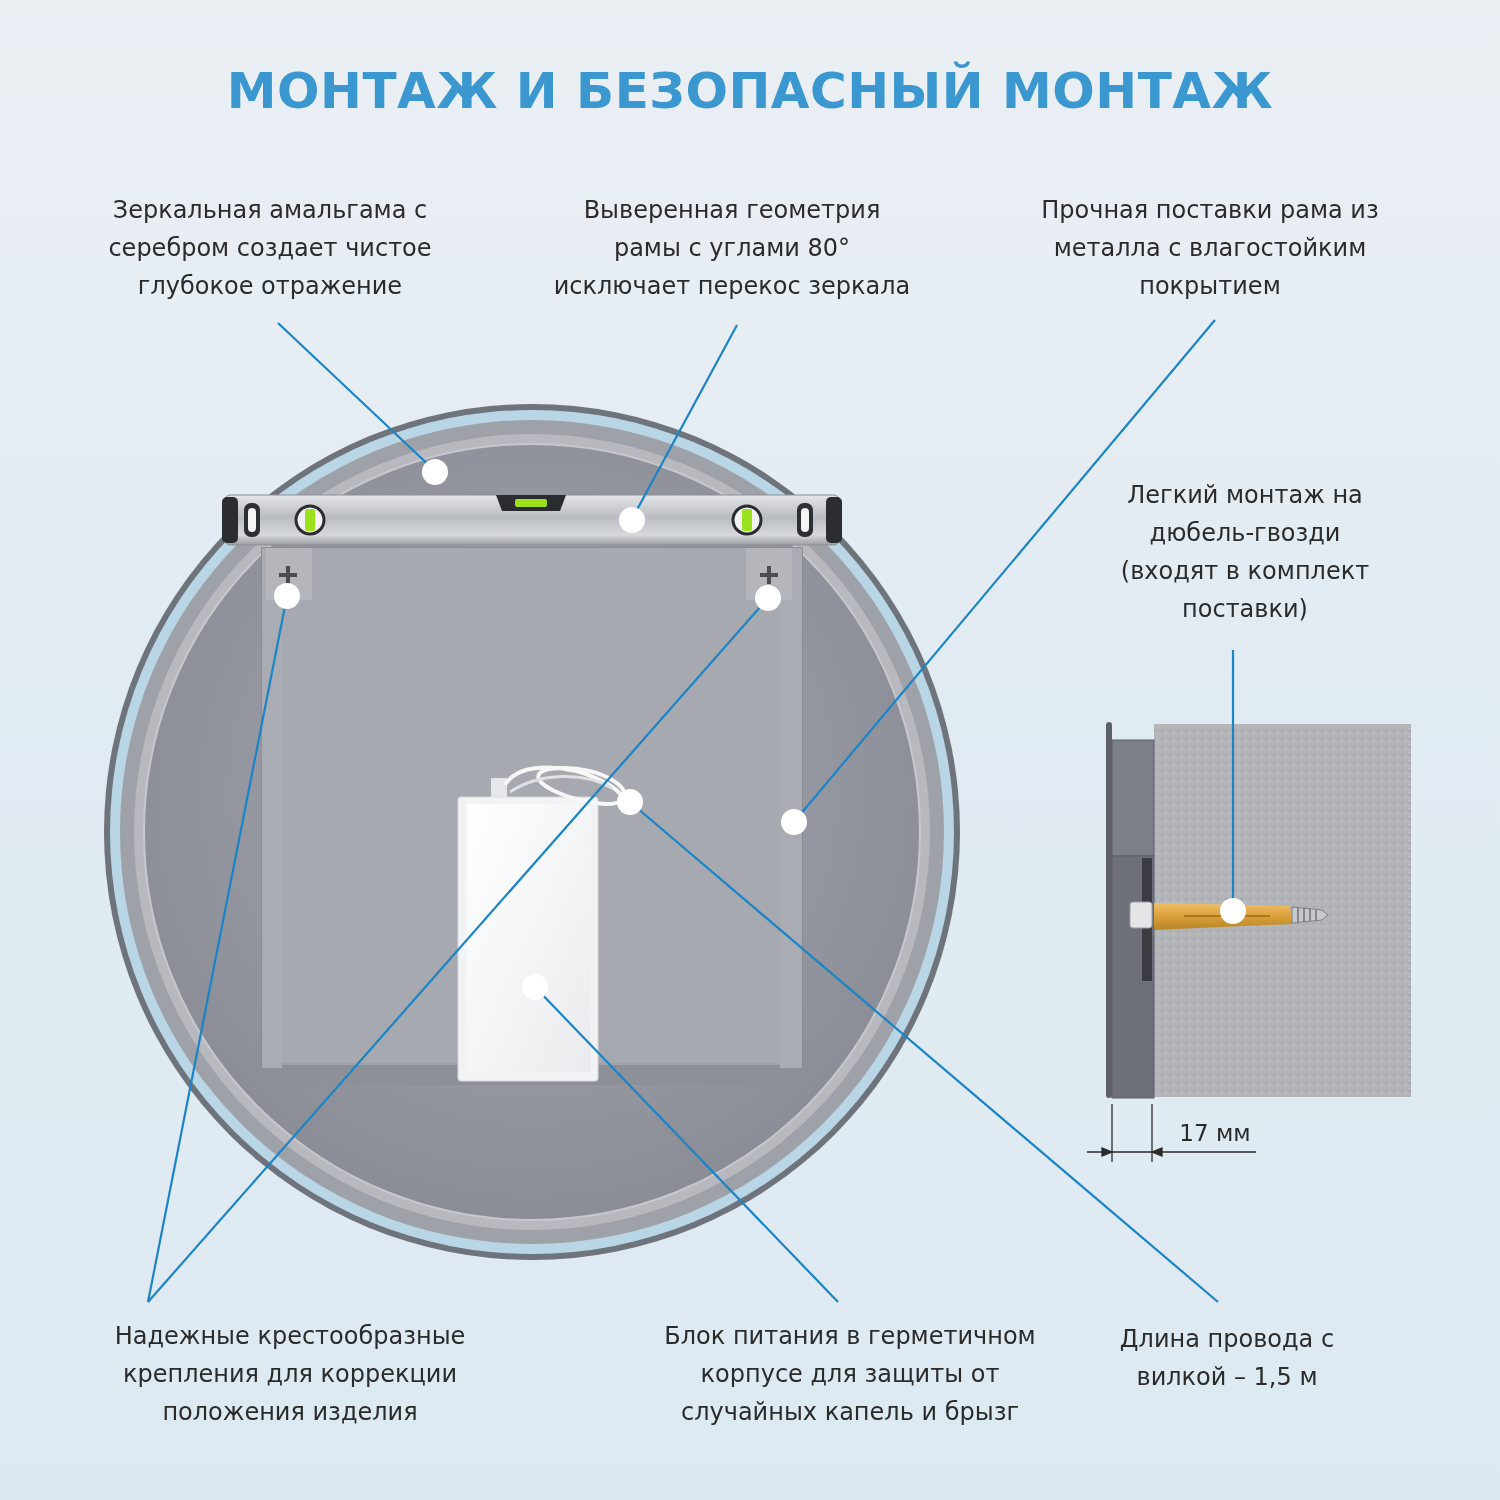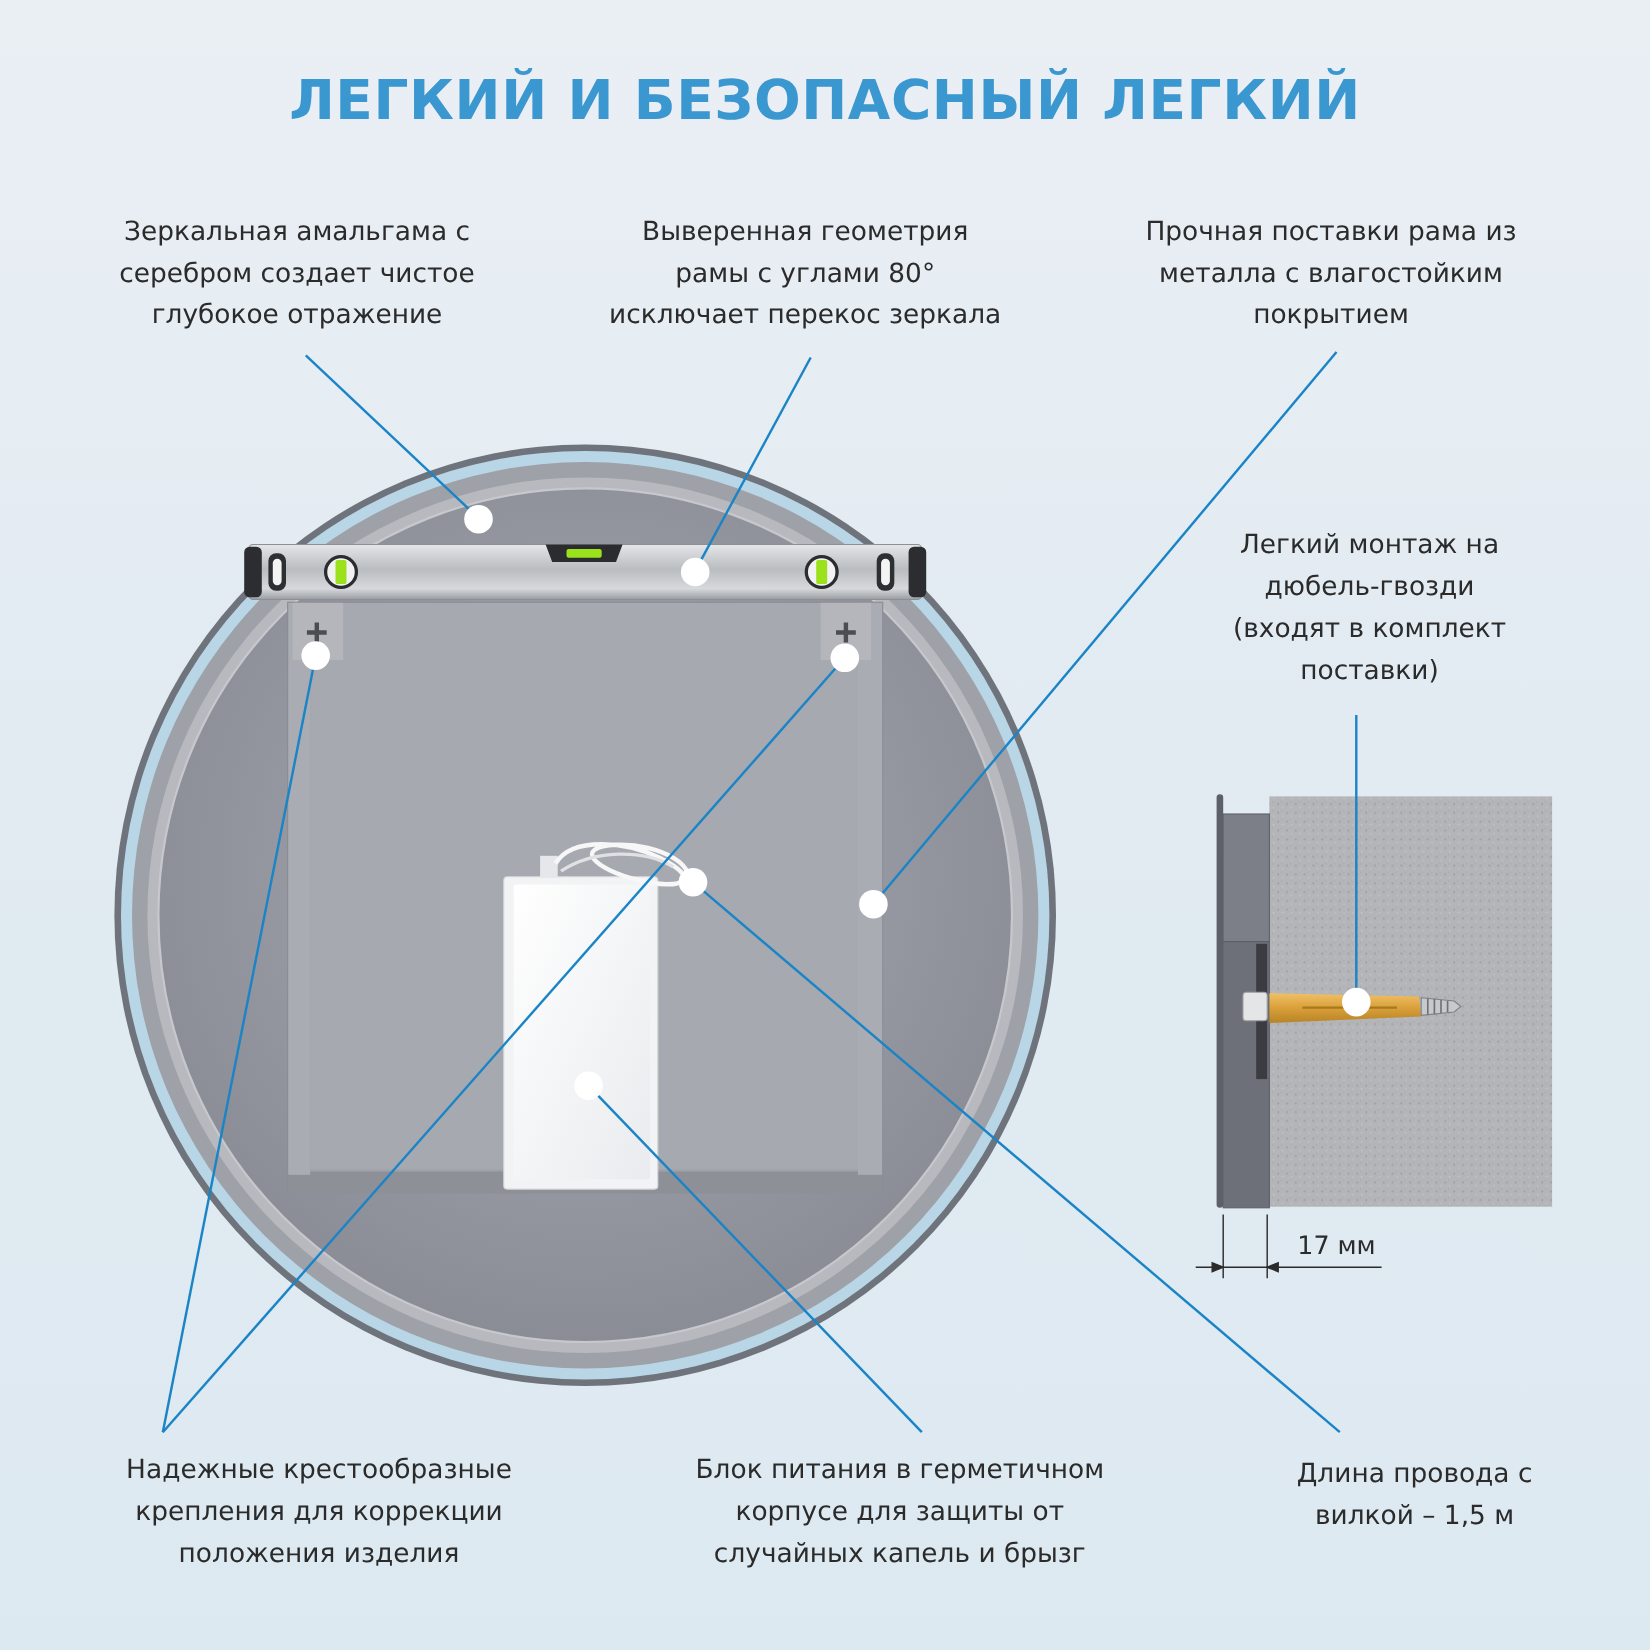--- a/index.html
+++ b/index.html
@@ -16,21 +16,21 @@
   .label {
     position: absolute; text-align: center; color: #2b2b2b;
     font-weight: normal; font-size: 24px; line-height: 38px;
     white-space: pre-line;
   }
   svg.art { position: absolute; left: 0; top: 0; }
 </style>
 </head>
 <body>
 
-<div class="title">ЛЕГКИЙ И БЕЗОПАСНЫЙ ЛЕГКИЙ</div>
+<div class="title">МОНТАЖ И БЕЗОПАСНЫЙ МОНТАЖ</div>
 
 <svg class="art" width="1500" height="1500" viewBox="0 0 1500 1500">
   <defs>
     <radialGradient id="mirrorBack" cx="50%" cy="45%" r="55%">
       <stop offset="0%" stop-color="#a9abb3"></stop>
       <stop offset="100%" stop-color="#8a8d96"></stop>
     </radialGradient>
     <linearGradient id="levelBody" x1="0" y1="0" x2="0" y2="1">
       <stop offset="0%" stop-color="#e4e6e8"></stop>
       <stop offset="45%" stop-color="#b9bcc0"></stop>
@@ -161,18 +161,18 @@
 <div class="label" style="left:990px; top:191px; width:440px;">Прочная поставки рама из
 металла с влагостойким
 покрытием</div>
 <div class="label" style="left:1065px; top:476px; width:360px;">Легкий монтаж на
 дюбель-гвозди
 (входят в комплект
 поставки)</div>
 <div class="label" style="left:60px; top:1317px; width:460px;">Надежные крестообразные
 крепления для коррекции
 положения изделия</div>
-<div class="label" style="left:588px; top:1317px; width:460px;">Блок питания в герметичном
+<div class="label" style="left:620px; top:1317px; width:460px;">Блок питания в герметичном
 корпусе для защиты от
 случайных капель и брызг</div>
-<div class="label" style="left:1116px; top:1320px; width:340px;">Длина провода с
+<div class="label" style="left:1057px; top:1320px; width:340px;">Длина провода с
 вилкой – 1,5 м</div>
 <div class="label" style="left:1160px; top:1114px; width:110px; font-size:23px; font-weight:normal; color:#2b2b2b;">17 мм</div>
 
 </body></html>

